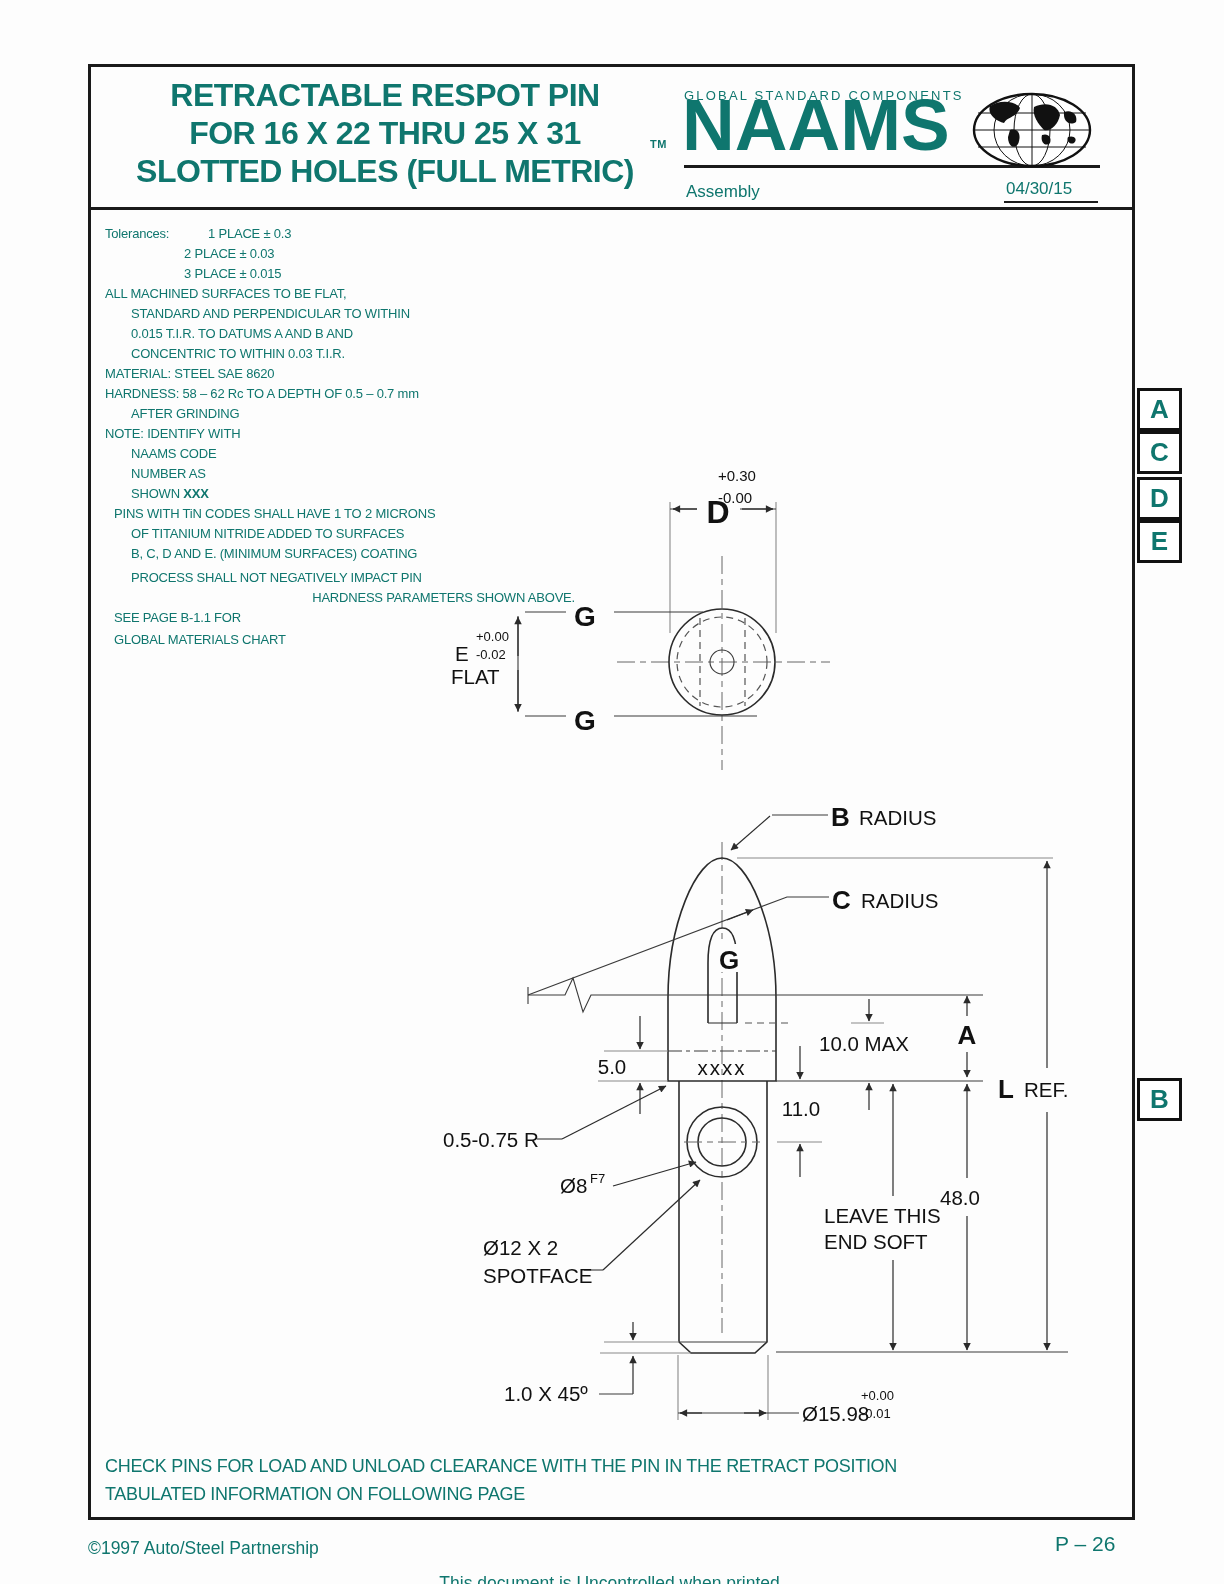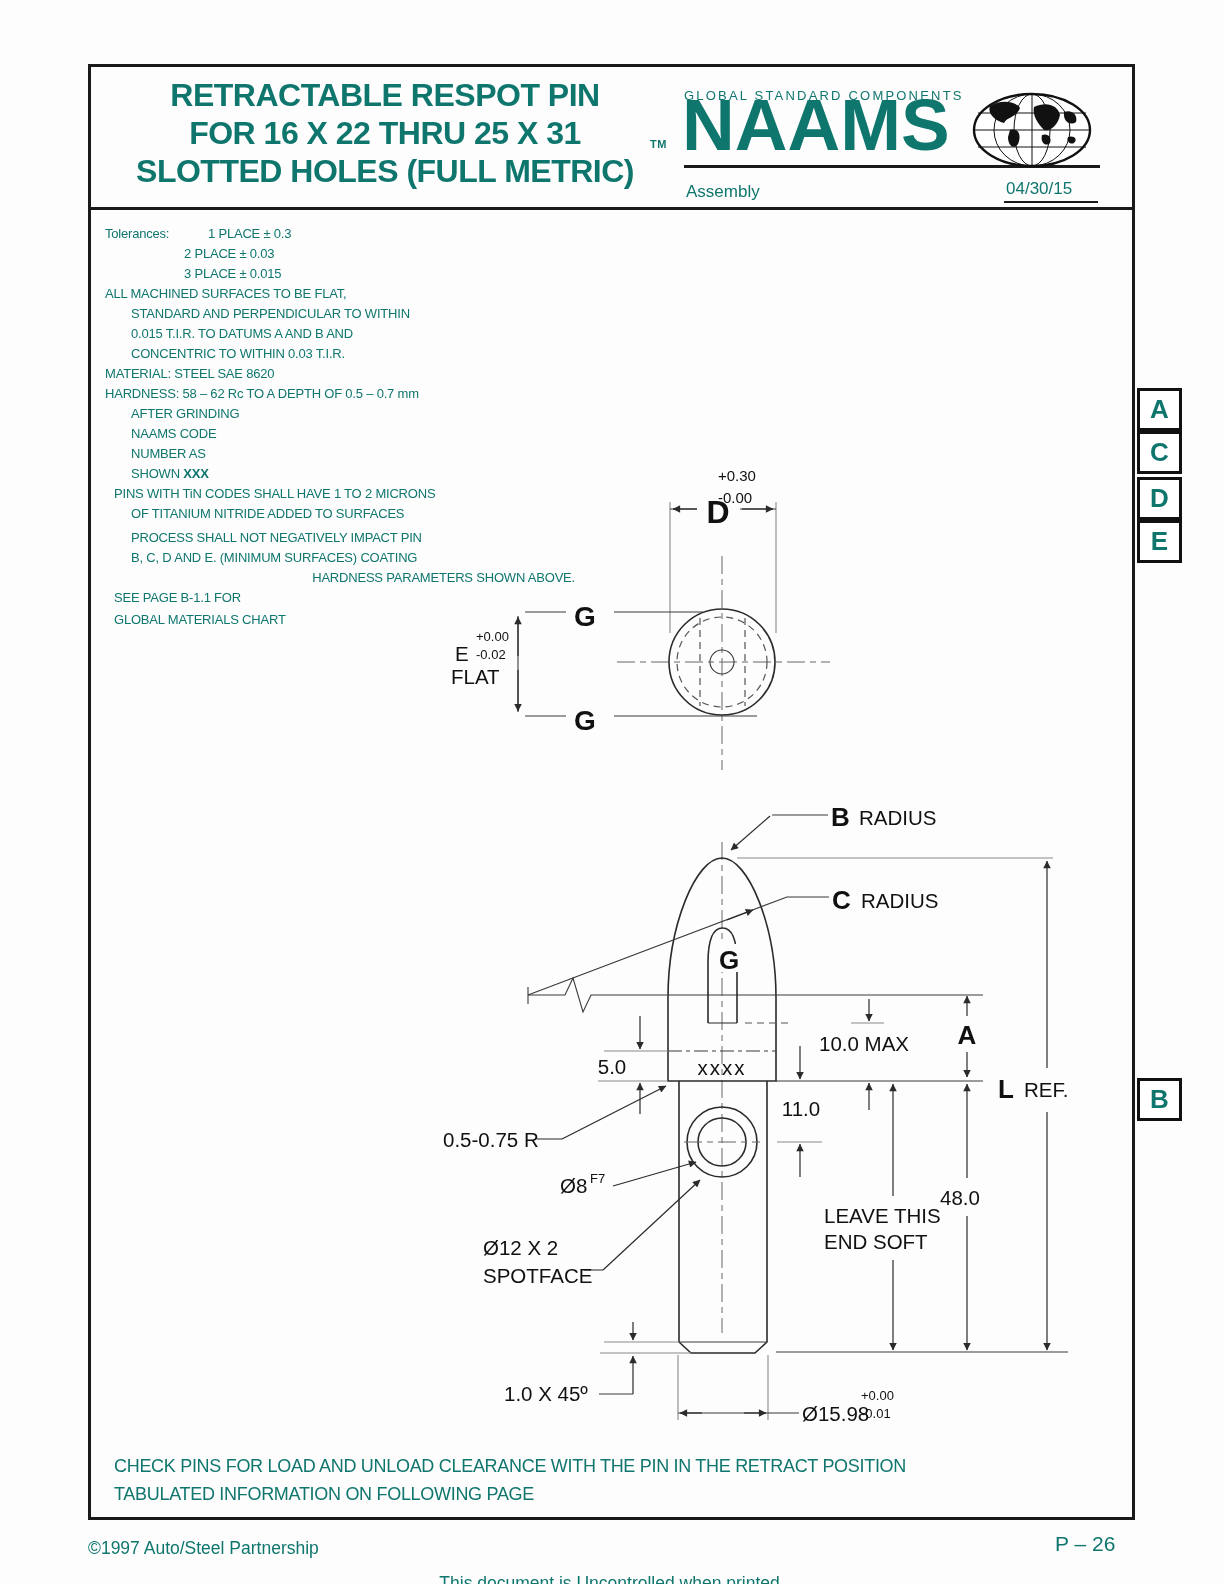--- a/index.html
+++ b/index.html
@@ -22,21 +22,21 @@
   .nrow{height:20px;}
   .ind0{margin-left:0;}
   .ind0b{margin-left:9px;}
   .ind1{margin-left:26px;}
   .indtol{margin-left:79px;}
   .tollab{display:inline-block;width:103px;}
   .bold{font-weight:bold;}
   .datum-box{left:1137px;width:45px;height:43px;border:3px solid #111;background:#fff;
              display:flex;align-items:center;justify-content:center;
              font-size:26px;font-weight:bold;box-sizing:border-box;}
-  #bottom-notes{left:114px;top:1452px;width:950px;font-size:18px;line-height:28px;letter-spacing:-0.3px;}
+  #bottom-notes{left:105px;top:1452px;width:950px;font-size:18px;line-height:28px;letter-spacing:-0.3px;}
   #footer-copy{left:88px;top:1538px;font-size:17.5px;}
   #footer-center{left:0;top:1538px;width:1224px;text-align:center;font-size:17.5px;margin-top:35px;}
   #footer-page{left:1055px;top:1532px;font-size:21px;}
   svg text{font-family:"Liberation Sans",sans-serif;fill:#111;}
   .fs13{font-size:13px;}
   .fs15{font-size:15px;}
   .fs21{font-size:20.5px;}
   .b26{font-size:26px;font-weight:bold;}
   .b28{font-size:28px;font-weight:bold;}
   .b32{font-size:32px;font-weight:bold;}
@@ -89,27 +89,28 @@
     <div class="nrow"><span class="tollab">Tolerances:</span><span>1 PLACE ± 0.3</span></div>
     <div class="nrow indtol">2 PLACE ± 0.03</div>
     <div class="nrow indtol">3 PLACE ± 0.015</div>
     <div class="nrow ind0">ALL MACHINED SURFACES TO BE FLAT,</div>
     <div class="nrow ind1">STANDARD AND PERPENDICULAR TO WITHIN</div>
     <div class="nrow ind1">0.015 T.I.R. TO DATUMS A AND B AND</div>
     <div class="nrow ind1">CONCENTRIC TO WITHIN 0.03 T.I.R.</div>
     <div class="nrow ind0">MATERIAL: STEEL SAE 8620</div>
     <div class="nrow ind0">HARDNESS: 58 – 62 Rc TO A DEPTH OF 0.5 – 0.7 mm</div>
     <div class="nrow ind1">AFTER GRINDING</div>
+    <div class="nrow ind0">NOTE: IDENTIFY WITH</div>
     <div class="nrow ind1">NAAMS CODE</div>
     <div class="nrow ind1">NUMBER AS</div>
     <div class="nrow ind1"><span>SHOWN </span><span class="bold">XXX</span></div>
     <div class="nrow ind0b">PINS WITH TiN CODES SHALL HAVE 1 TO 2 MICRONS</div>
     <div class="nrow ind1">OF TITANIUM NITRIDE ADDED TO SURFACES</div>
+    <div class="nrow ind1">B, C, D AND E. (MINIMUM SURFACES) COATING</div>
     <div class="nrow ind1" style="margin-top:4px;">PROCESS SHALL NOT NEGATIVELY IMPACT PIN</div>
-    <div class="nrow ind1">B, C, D AND E. (MINIMUM SURFACES) COATING</div>
     <div class="nrow ind1" style="text-align:right;">HARDNESS PARAMETERS SHOWN ABOVE.</div>
     <div class="nrow ind0b">SEE PAGE B-1.1 FOR</div>
     <div class="nrow ind0b" style="margin-top:2px;">GLOBAL MATERIALS CHART</div>
   </div>
 
   <div class="abs datum-box" style="top:388px;">A</div>
   <div class="abs datum-box" style="top:431px;">C</div>
   <div class="abs datum-box" style="top:477px;">D</div>
   <div class="abs datum-box" style="top:520px;">E</div>
   <div class="abs datum-box" style="top:1078px;">B</div>

